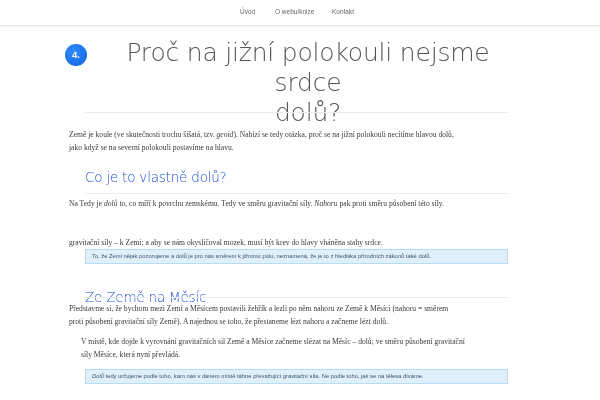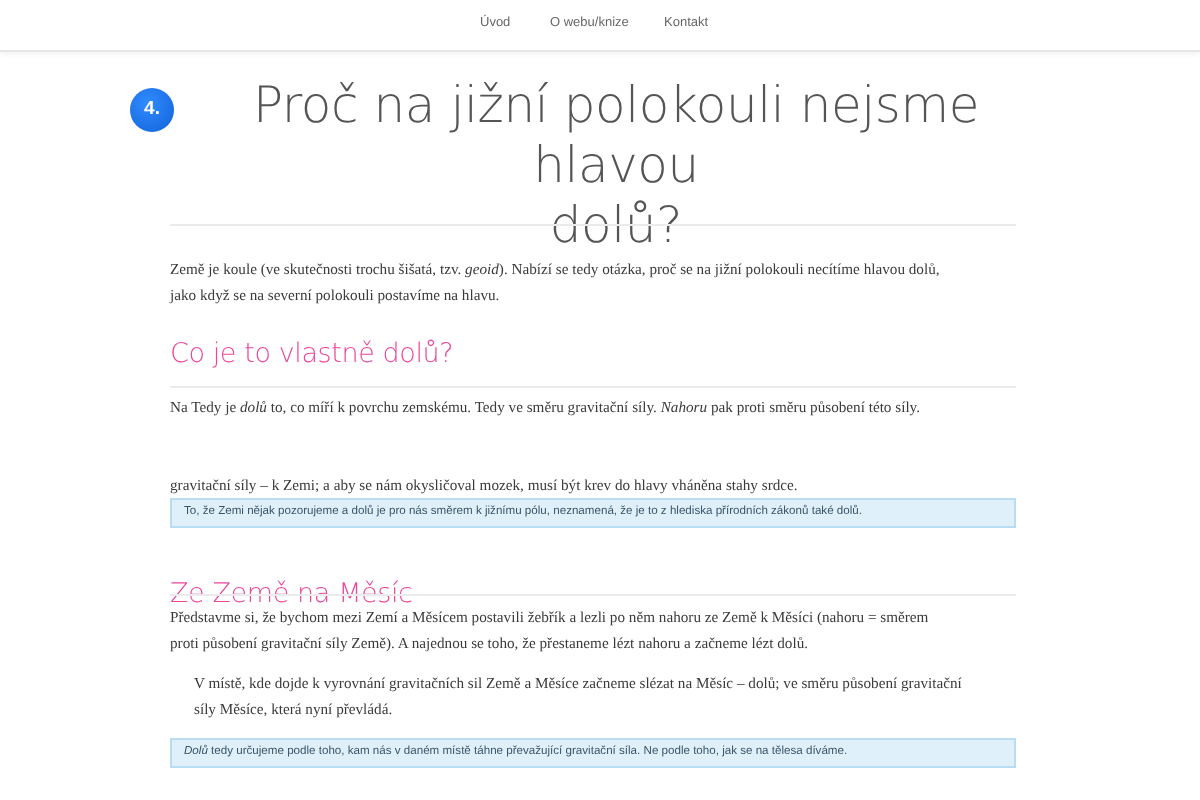--- a/index.html
+++ b/index.html
@@ -29,29 +29,29 @@
   }
   .page-title {
     position: absolute; left: 48px; top: 0; width: 400px;
     font-family: "DejaVu Sans", sans-serif; font-weight: 200;
     font-size: 25px; line-height: 30px; color: #555; text-align: center;
     letter-spacing: -0.2px;
   }
   .divider { position: absolute; left: 85px; width: 423px; height: 1px; background: #ebebeb; }
 
   .para {
-    position: absolute; left: 85px; width: 430px;
+    position: absolute; left: 69px; width: 430px;
     font-size: 7.6px; line-height: 13px; color: #3a3a3a;
   }
   .para em { font-style: italic; }
 
   .h2 {
     position: absolute; left: 85px;
     font-family: "DejaVu Sans", sans-serif; font-weight: 300;
-    font-size: 13.5px; color: #ec4899; letter-spacing: -0.2px;
+    font-size: 13.5px; color: #1d4ed8; letter-spacing: -0.2px;
   }
 
   .note {
     position: absolute; left: 85px; width: 423px; height: 15px;
     background: #dff0fb; border: 1px solid #b8dcf2;
     font-family: "Liberation Sans", sans-serif; font-size: 5.8px;
     color: #3a5566; line-height: 13px; padding-left: 6px;
   }
 </style>
 </head>
@@ -61,21 +61,21 @@
   <div class="nav-links">
     <a class="n1" href="#">Úvod</a>
     <a class="n2" href="#">O webu/knize</a>
     <a class="n3" href="#">Kontakt</a>
   </div>
 </div>
 
 <div class="title-wrap">
   <div class="badge">4.</div>
   <h1 class="page-title">
-    <span>Proč na jižní polokouli nejsme hlavou</span><br>
+    <span>Proč na jižní polokouli nejsme srdce</span><br>
     <span>dolů?</span>
   </h1>
 </div>
 <div class="divider" style="top:112px;"></div>
 
 <div class="para" style="top:128px;">
   <span>Země je koule (ve skutečnosti trochu šišatá, tzv. </span><em>geoid</em><span>). Nabízí se tedy otázka, proč se na jižní polokouli necítíme hlavou dolů,</span><br>
   <span>jako když se na severní polokouli postavíme na hlavu.</span>
 </div>
 

